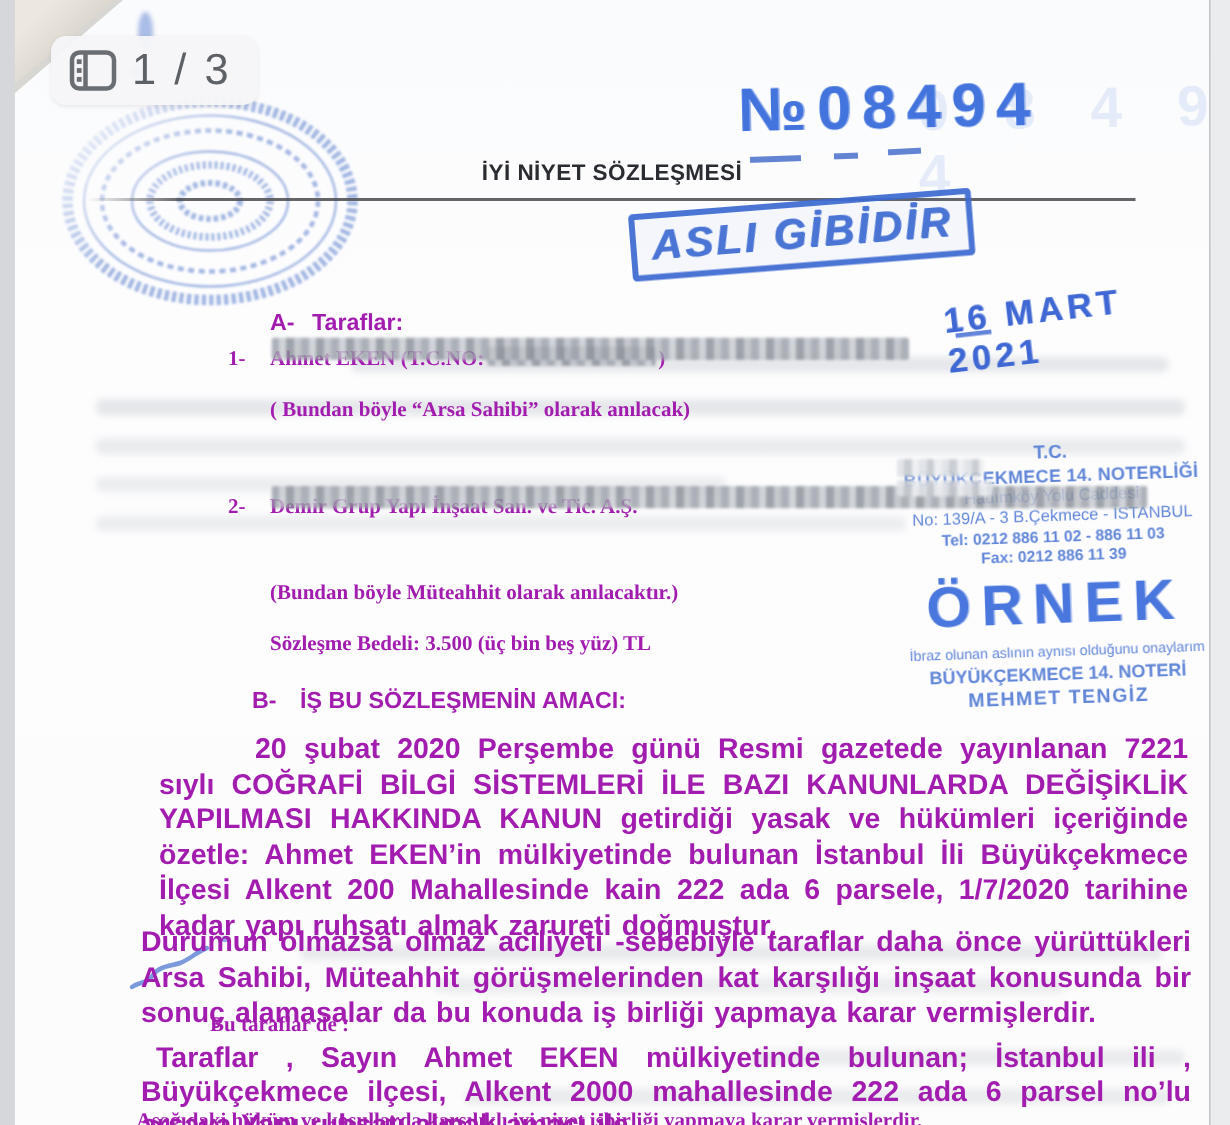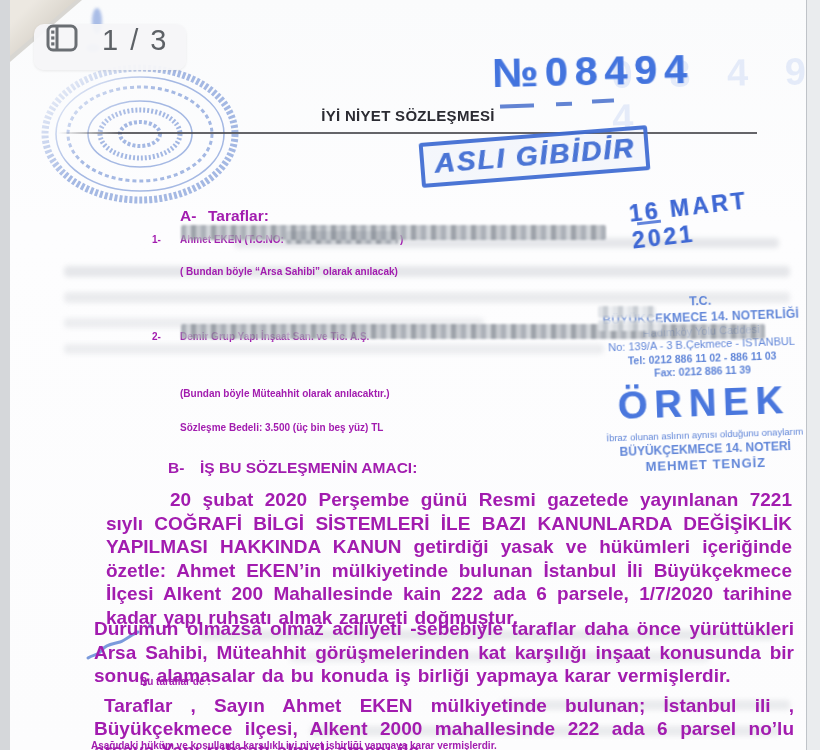--- a/index.html
+++ b/index.html
@@ -12,21 +12,21 @@
     background:#eaecee;border-left:1px solid #bfc3c8;}
   .fold{position:absolute;left:10px;top:0;width:66px;height:56px;
     clip-path:polygon(0 0,100% 0,0 100%);
     background:linear-gradient(135deg,#ece8e1 20%,#d9d4cb 60%,#cfcac2 100%);}
   .fold-shadow{position:absolute;left:10px;top:0;width:72px;height:62px;
     clip-path:polygon(64px 0,72px 0,0 62px,0 54px);background:#c2beb6;opacity:.6;}
   .ink-mark{position:absolute;border-radius:50%;background:#5b80d2;filter:blur(1.5px);}
 
   
   .chip{position:absolute;left:34px;top:24px;height:46px;padding:0 18px 0 12px;
-    background:rgba(245,246,248,.95);border-radius:10px;display:flex;gap:24px;
+    background:rgba(245,246,248,.95);border-radius:10px;display:flex;align-items:center;gap:10px;
     box-shadow:0 1px 3px rgba(0,0,0,.08);z-index:9;}
   .chip .num{font-size:29px;color:#5d6166;letter-spacing:2px;}
 
   
   .seal{position:absolute;left:34px;top:62px;z-index:2;opacity:.55;filter:blur(.7px);
     -webkit-mask-image:linear-gradient(135deg,transparent 4%,rgba(0,0,0,.9) 42%);
     mask-image:linear-gradient(135deg,transparent 4%,rgba(0,0,0,.9) 42%);}
 
   
   .serial{position:absolute;left:492px;top:48px;z-index:3;color:#4374de;
@@ -51,21 +51,21 @@
   
   .date-stamp{position:absolute;left:630px;top:190px;z-index:4;transform:rotate(-6.5deg);
     color:#3f68d4;font-size:23px;font-weight:bold;letter-spacing:3px;filter:blur(.35px);
     text-shadow:.6px 0 rgba(63,104,212,.6);}
   .date-underline{position:absolute;left:637px;top:221px;width:24px;height:3px;background:#3f68d4;
     transform:rotate(-6.5deg);opacity:.8;filter:blur(.4px);}
 
   
   .t{position:absolute;z-index:3;color:#a21caf;font-weight:bold;margin-top:28px;}
   .h{font-size:15.5px;}
-  .line{font-size:10px;}
+  .line{font-size:14px;font-family:Liberation Serif, serif;}
   .marker{display:inline-block;width:28px;}
   .para{font-size:19px;line-height:23.5px;text-align:justify;word-spacing:1.5px;}
 
   
   .redact{position:absolute;z-index:5;border-radius:2px;opacity:.8;filter:blur(1.1px);
     background:repeating-linear-gradient(90deg,#999fa8 0 5px,#c6cacf 5px 10px,#878d96 10px 15px,#b8bcc2 15px 20px),
                repeating-linear-gradient(0deg,rgba(255,255,255,.35) 0 4px,rgba(120,126,134,.35) 4px 8px);}
   .redact-inline{display:inline-block;height:13px;width:112px;margin:0 2px;border-radius:2px;
     vertical-align:-1px;opacity:.8;filter:blur(1.1px);
     background:repeating-linear-gradient(90deg,#999fa8 0 5px,#c6cacf 5px 10px,#878d96 10px 15px,#b8bcc2 15px 20px);}

